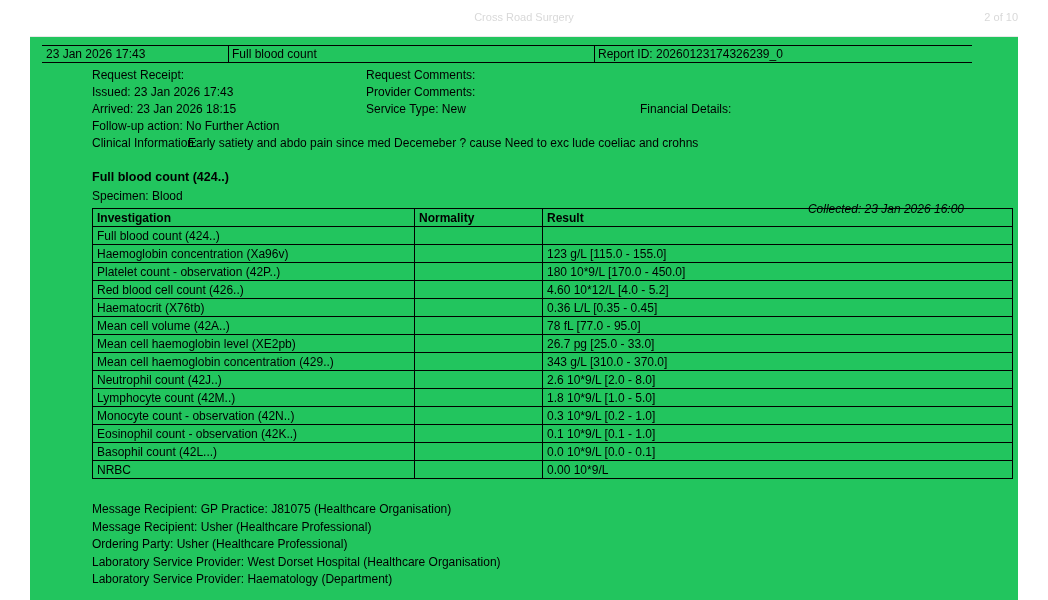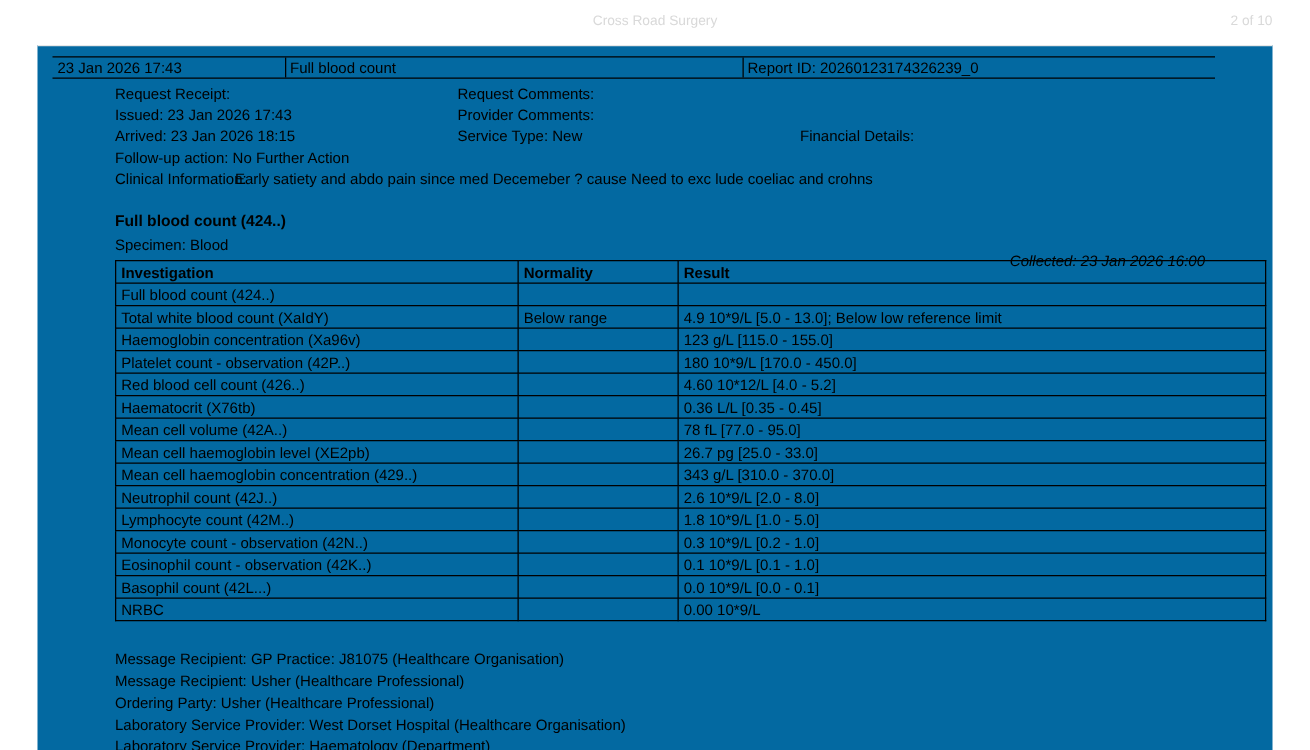--- a/index.html
+++ b/index.html
@@ -36,21 +36,21 @@
     position: absolute;
     right: 30px;
     top: 11px;
   }
   .sheet {
     position: absolute;
     top: 36px;
     left: 30px;
     width: 988px;
     height: 564px;
-    background: #0369a1;
+    background: #22c55e;
     border-top: 1px solid #e8e8e8;
     box-sizing: border-box;
   }
   .inner {
     position: relative;
     width: 930px;
     margin-left: 12px;
     padding-top: 8px;
   }
   
@@ -216,25 +216,20 @@
           <th>Result</th>
         </tr>
       </thead>
       <tbody>
         <tr>
             <td>Full blood count (424..)</td>
             <td></td>
             <td></td>
           </tr>
         <tr>
-            <td>Total white blood count (XaIdY)</td>
-            <td>Below range</td>
-            <td>4.9 10*9/L [5.0 - 13.0]; Below low reference limit</td>
-          </tr>
-        <tr>
             <td>Haemoglobin concentration (Xa96v)</td>
             <td></td>
             <td>123 g/L [115.0 - 155.0]</td>
           </tr>
         <tr>
             <td>Platelet count - observation (42P..)</td>
             <td></td>
             <td>180 10*9/L [170.0 - 450.0]</td>
           </tr>
         <tr>

